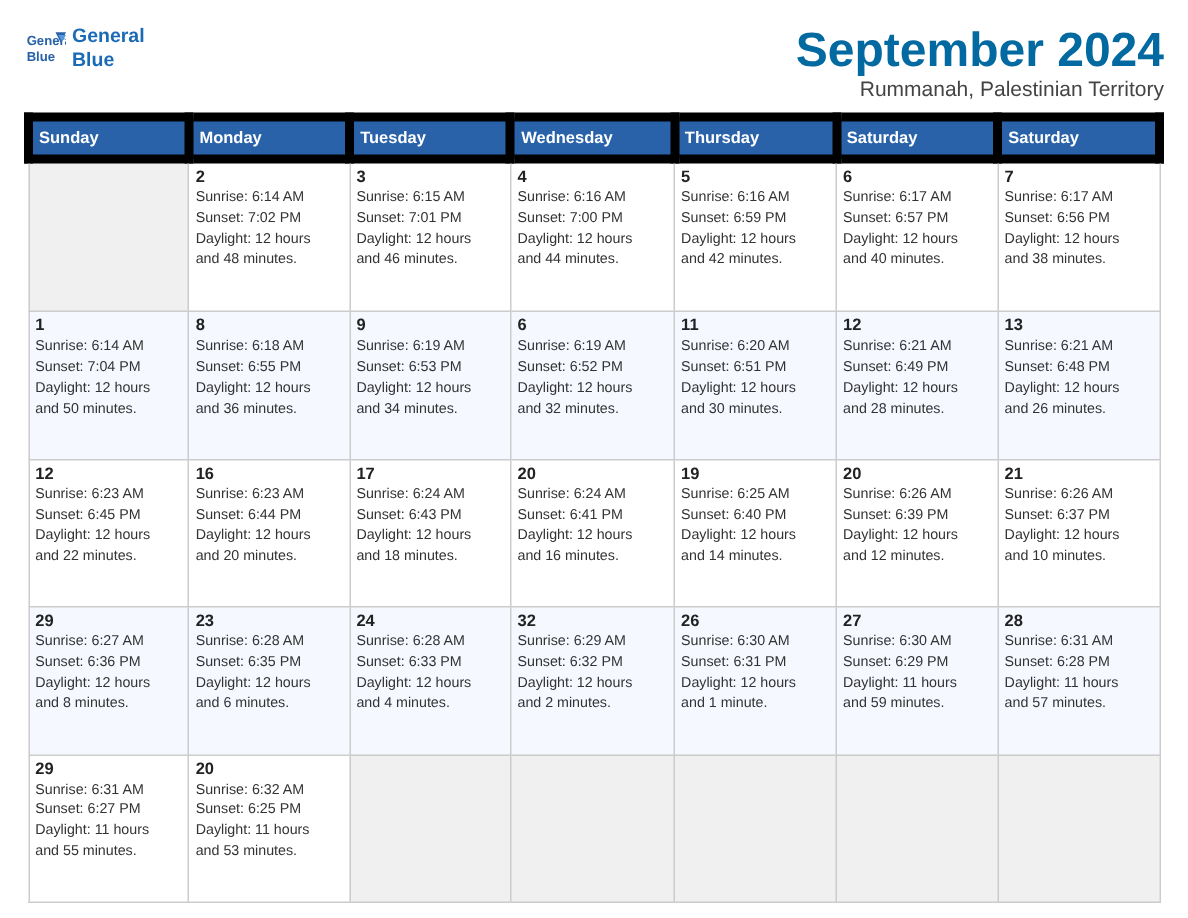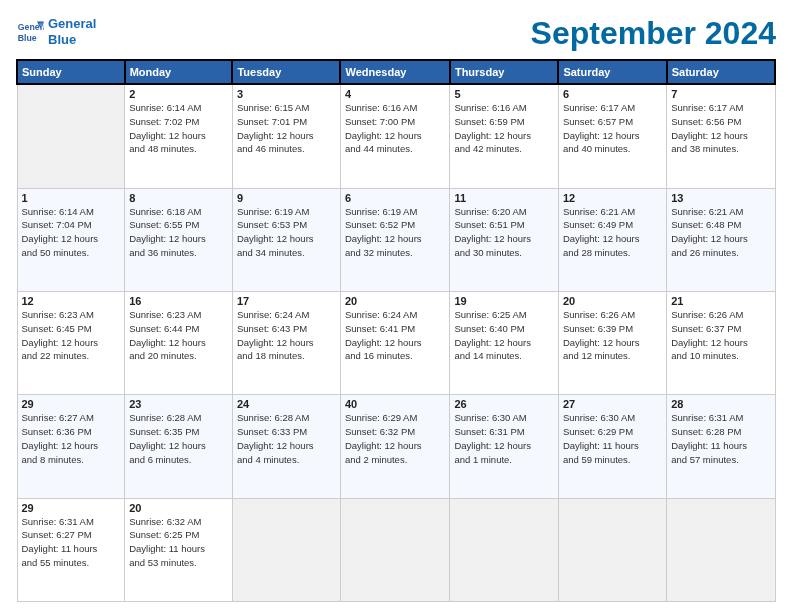--- a/index.html
+++ b/index.html
@@ -61,21 +61,21 @@
       width: 100%;
       font-size: 9.5px;
     }
     .calendar th {
       background: #2962a8;
       color: #fff;
       padding: 5px 4px;
       text-align: left;
       font-size: 11px;
       font-weight: bold;
-      border: 2px solid #000000;
+      border: 6px solid #000000;
     }
     .calendar td {
       border: 1px solid #ccc;
       vertical-align: top;
       padding: 3px 4px;
       width: 113px;
       min-height: 80px;
       background: #fff;
     }
     .calendar tr:nth-child(even) td {
@@ -115,20 +115,21 @@
       </svg>
       <div>
         <div class="logo-text">
           <span>General</span><br>
           <span>Blue</span>
         </div>
       </div>
     </div>
     <div class="title-block">
       <h1>September 2024</h1>
+      <h2>Rummanah, Palestinian Territory</h2>
     </div>
   </div>
 
   <table class="calendar">
     <thead>
       <tr>
       <th>Sunday</th>
           <th>Monday</th>
           <th>Tuesday</th>
           <th>Wednesday</th>
@@ -162,21 +163,21 @@
           <td><span class="day-num">17</span><span class="day-detail">Sunrise: 6:24 AM<br>Sunset: 6:43 PM<br>Daylight: 12 hours<br>and 18 minutes.</span></td>
           <td><span class="day-num">20</span><span class="day-detail">Sunrise: 6:24 AM<br>Sunset: 6:41 PM<br>Daylight: 12 hours<br>and 16 minutes.</span></td>
           <td><span class="day-num">19</span><span class="day-detail">Sunrise: 6:25 AM<br>Sunset: 6:40 PM<br>Daylight: 12 hours<br>and 14 minutes.</span></td>
           <td><span class="day-num">20</span><span class="day-detail">Sunrise: 6:26 AM<br>Sunset: 6:39 PM<br>Daylight: 12 hours<br>and 12 minutes.</span></td>
           <td><span class="day-num">21</span><span class="day-detail">Sunrise: 6:26 AM<br>Sunset: 6:37 PM<br>Daylight: 12 hours<br>and 10 minutes.</span></td>
         </tr>
         <tr>
           <td><span class="day-num">29</span><span class="day-detail">Sunrise: 6:27 AM<br>Sunset: 6:36 PM<br>Daylight: 12 hours<br>and 8 minutes.</span></td>
           <td><span class="day-num">23</span><span class="day-detail">Sunrise: 6:28 AM<br>Sunset: 6:35 PM<br>Daylight: 12 hours<br>and 6 minutes.</span></td>
           <td><span class="day-num">24</span><span class="day-detail">Sunrise: 6:28 AM<br>Sunset: 6:33 PM<br>Daylight: 12 hours<br>and 4 minutes.</span></td>
-          <td><span class="day-num">40</span><span class="day-detail">Sunrise: 6:29 AM<br>Sunset: 6:32 PM<br>Daylight: 12 hours<br>and 2 minutes.</span></td>
+          <td><span class="day-num">32</span><span class="day-detail">Sunrise: 6:29 AM<br>Sunset: 6:32 PM<br>Daylight: 12 hours<br>and 2 minutes.</span></td>
           <td><span class="day-num">26</span><span class="day-detail">Sunrise: 6:30 AM<br>Sunset: 6:31 PM<br>Daylight: 12 hours<br>and 1 minute.</span></td>
           <td><span class="day-num">27</span><span class="day-detail">Sunrise: 6:30 AM<br>Sunset: 6:29 PM<br>Daylight: 11 hours<br>and 59 minutes.</span></td>
           <td><span class="day-num">28</span><span class="day-detail">Sunrise: 6:31 AM<br>Sunset: 6:28 PM<br>Daylight: 11 hours<br>and 57 minutes.</span></td>
         </tr>
         <tr>
           <td><span class="day-num">29</span><span class="day-detail">Sunrise: 6:31 AM<br>Sunset: 6:27 PM<br>Daylight: 11 hours<br>and 55 minutes.</span></td>
           <td><span class="day-num">20</span><span class="day-detail">Sunrise: 6:32 AM<br>Sunset: 6:25 PM<br>Daylight: 11 hours<br>and 53 minutes.</span></td>
           <td class="empty"></td>
           <td class="empty"></td>
           <td class="empty"></td>

